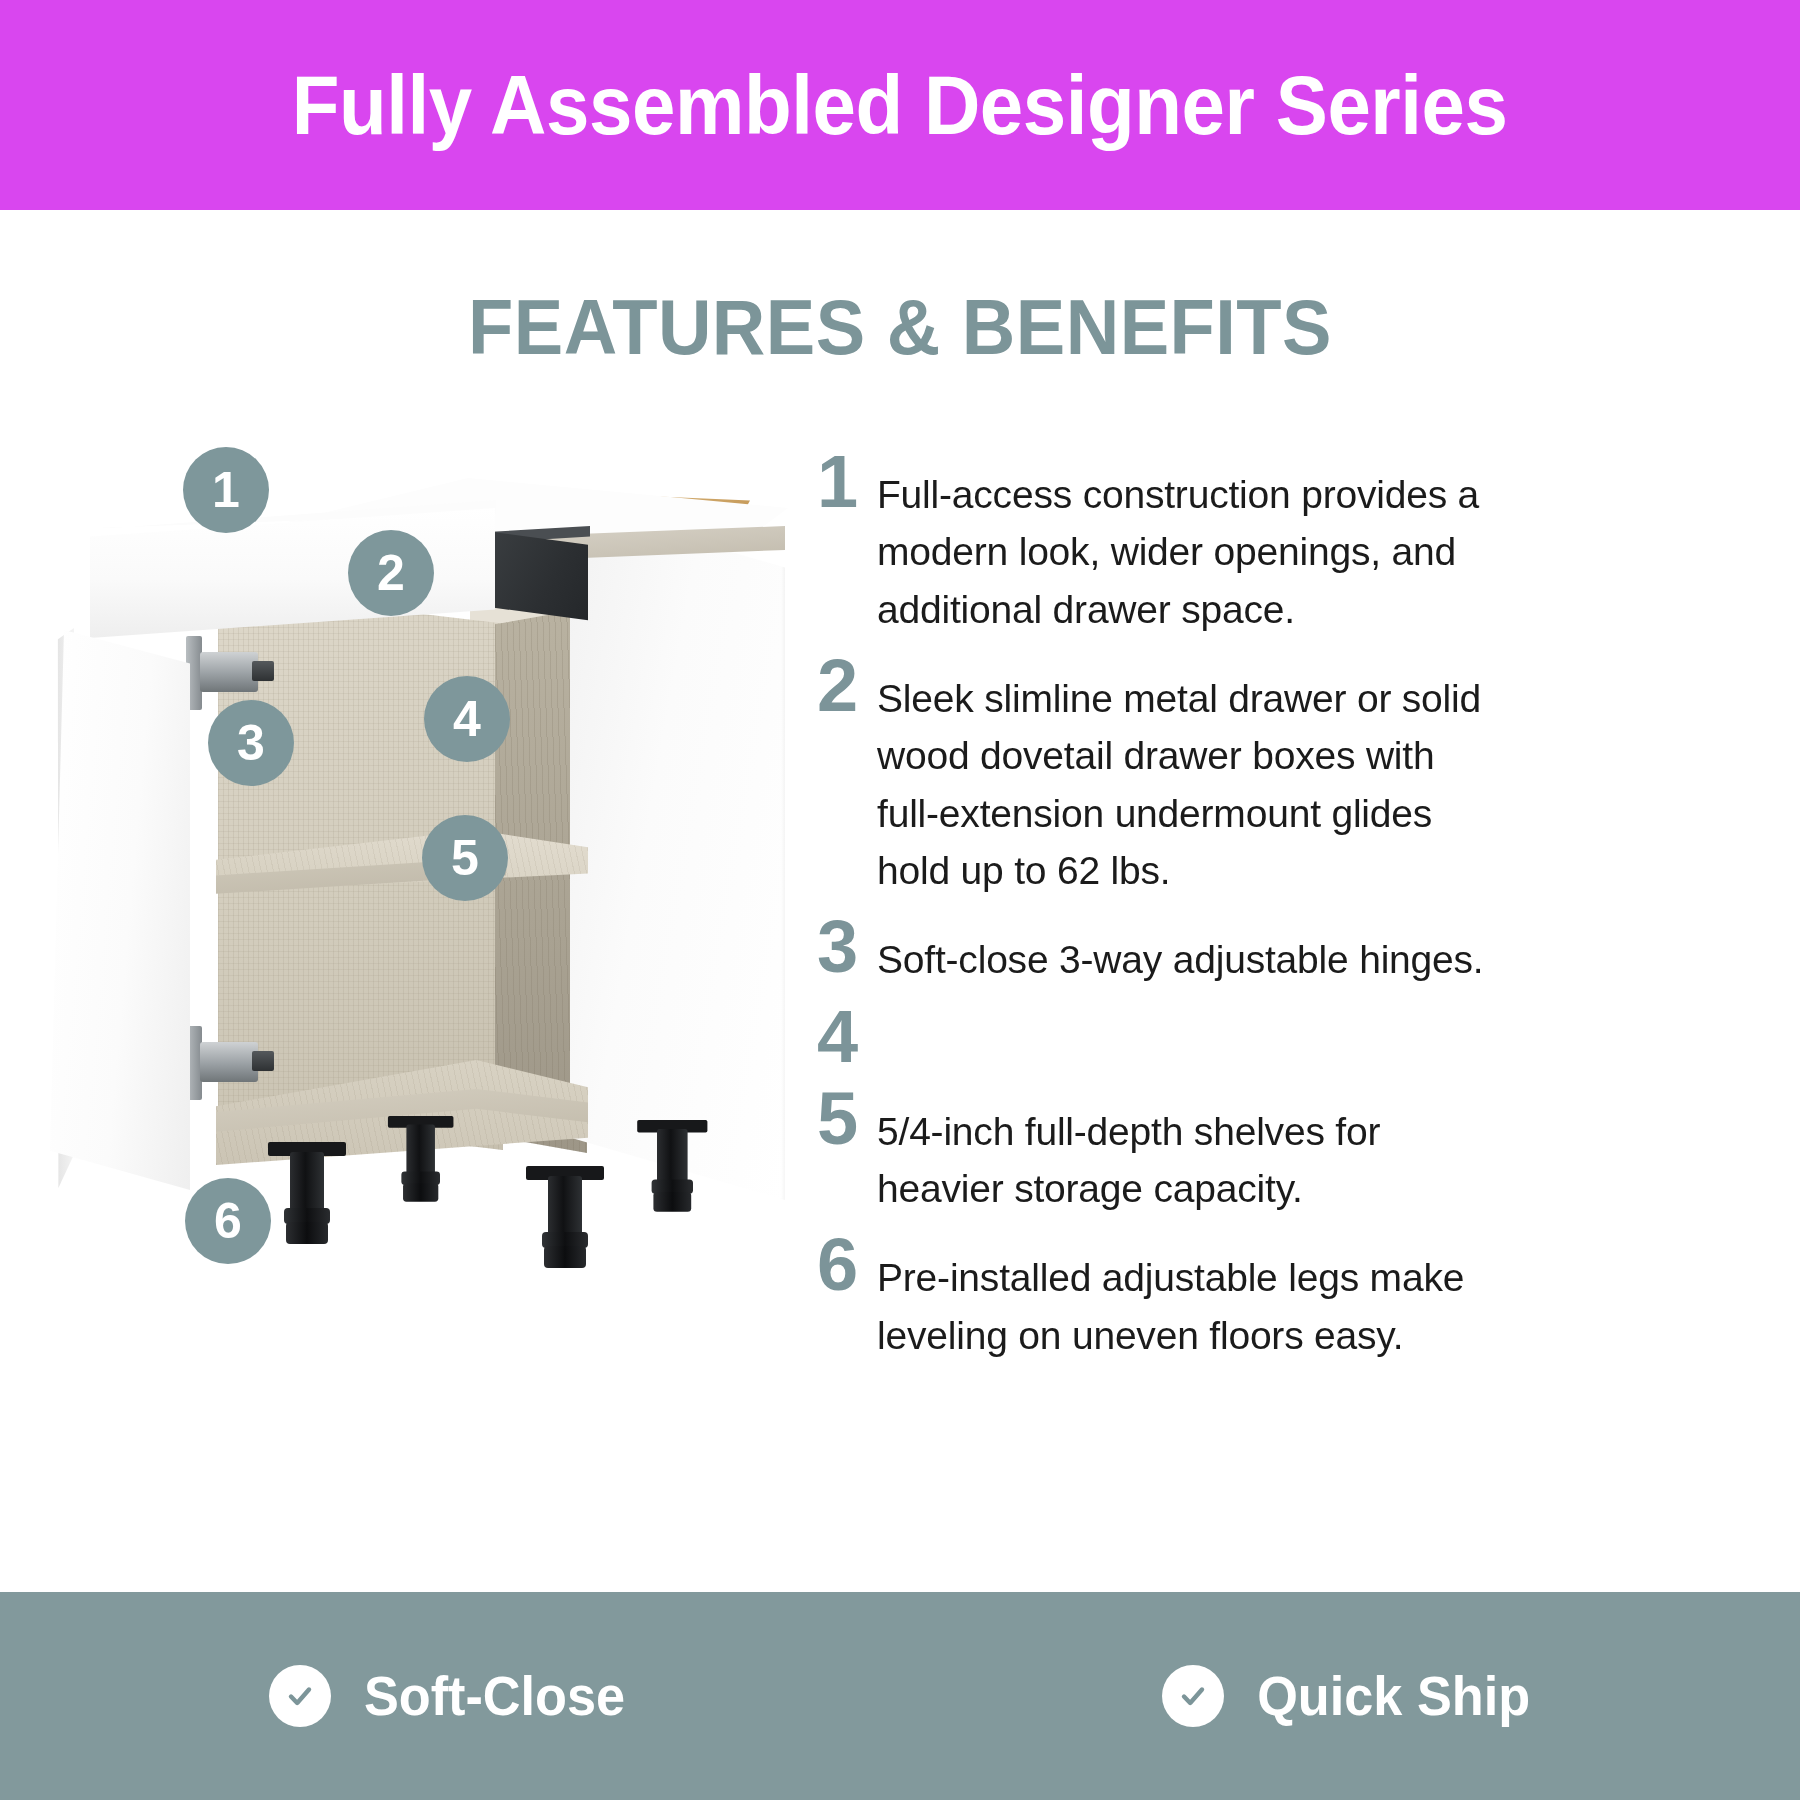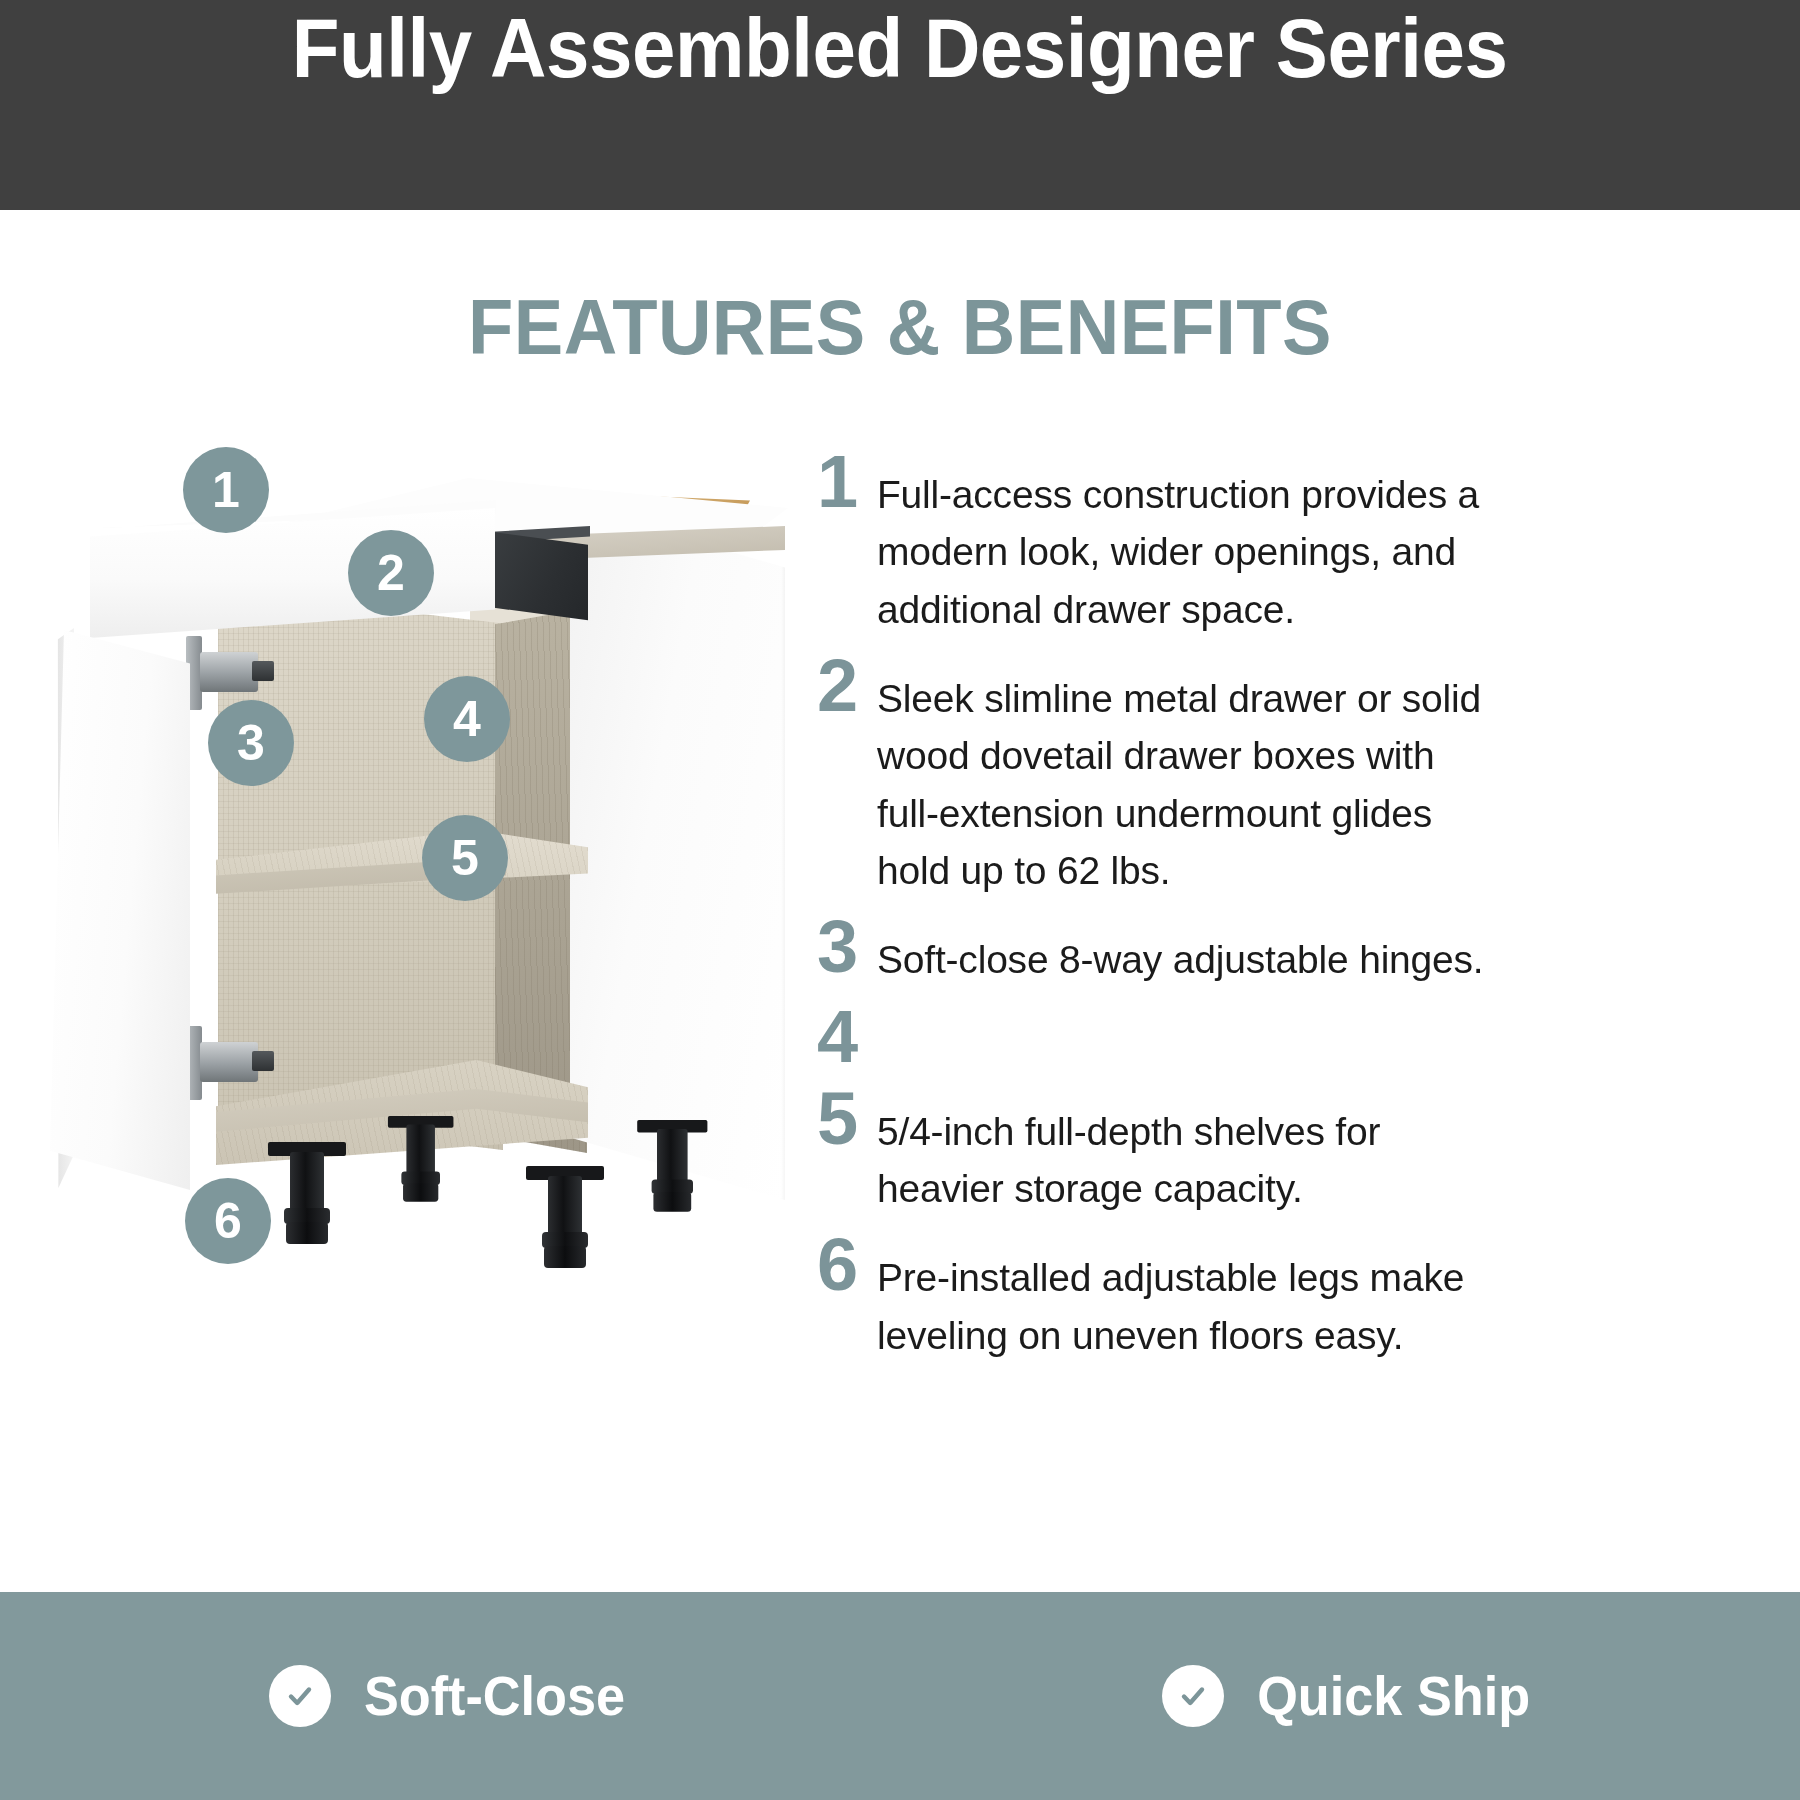--- a/index.html
+++ b/index.html
@@ -7,22 +7,22 @@
   body {
     font-family:"Liberation Sans", sans-serif;
     background:#ffffff;
     position:relative;
     overflow:hidden;
   }
 
   
   .header-bar{
     position:absolute; left:0; top:0; width:1800px; height:210px;
-    background:#404040;
-    display:flex; justify-content:center;
+    background:#d946ef;
+    display:flex; align-items:center; justify-content:center;
   }
   .header-title{
     color:#ffffff;
     font-family:"Liberation Sans Narrow","Liberation Sans",sans-serif;
     font-weight:bold;
     font-size:84px;
     letter-spacing:-0.5px;
     transform:scaleX(0.93);
     white-space:nowrap;
   }
@@ -369,21 +369,21 @@
   <div class="feature-row">
     <div class="feature-num">1</div>
     <div class="feature-text">Full-access construction provides a modern look, wider openings, and additional drawer space.</div>
   </div>
   <div class="feature-row">
     <div class="feature-num">2</div>
     <div class="feature-text">Sleek slimline metal drawer or solid wood dovetail drawer boxes with full-extension undermount glides hold up to 62 lbs.</div>
   </div>
   <div class="feature-row">
     <div class="feature-num">3</div>
-    <div class="feature-text">Soft-close 8-way adjustable hinges.</div>
+    <div class="feature-text">Soft-close 3-way adjustable hinges.</div>
   </div>
   <div class="feature-row">
     <div class="feature-num">4</div>
   </div>
   <div class="feature-row">
     <div class="feature-num">5</div>
     <div class="feature-text">5/4-inch full-depth shelves for heavier storage capacity.</div>
   </div>
   <div class="feature-row">
     <div class="feature-num">6</div>

